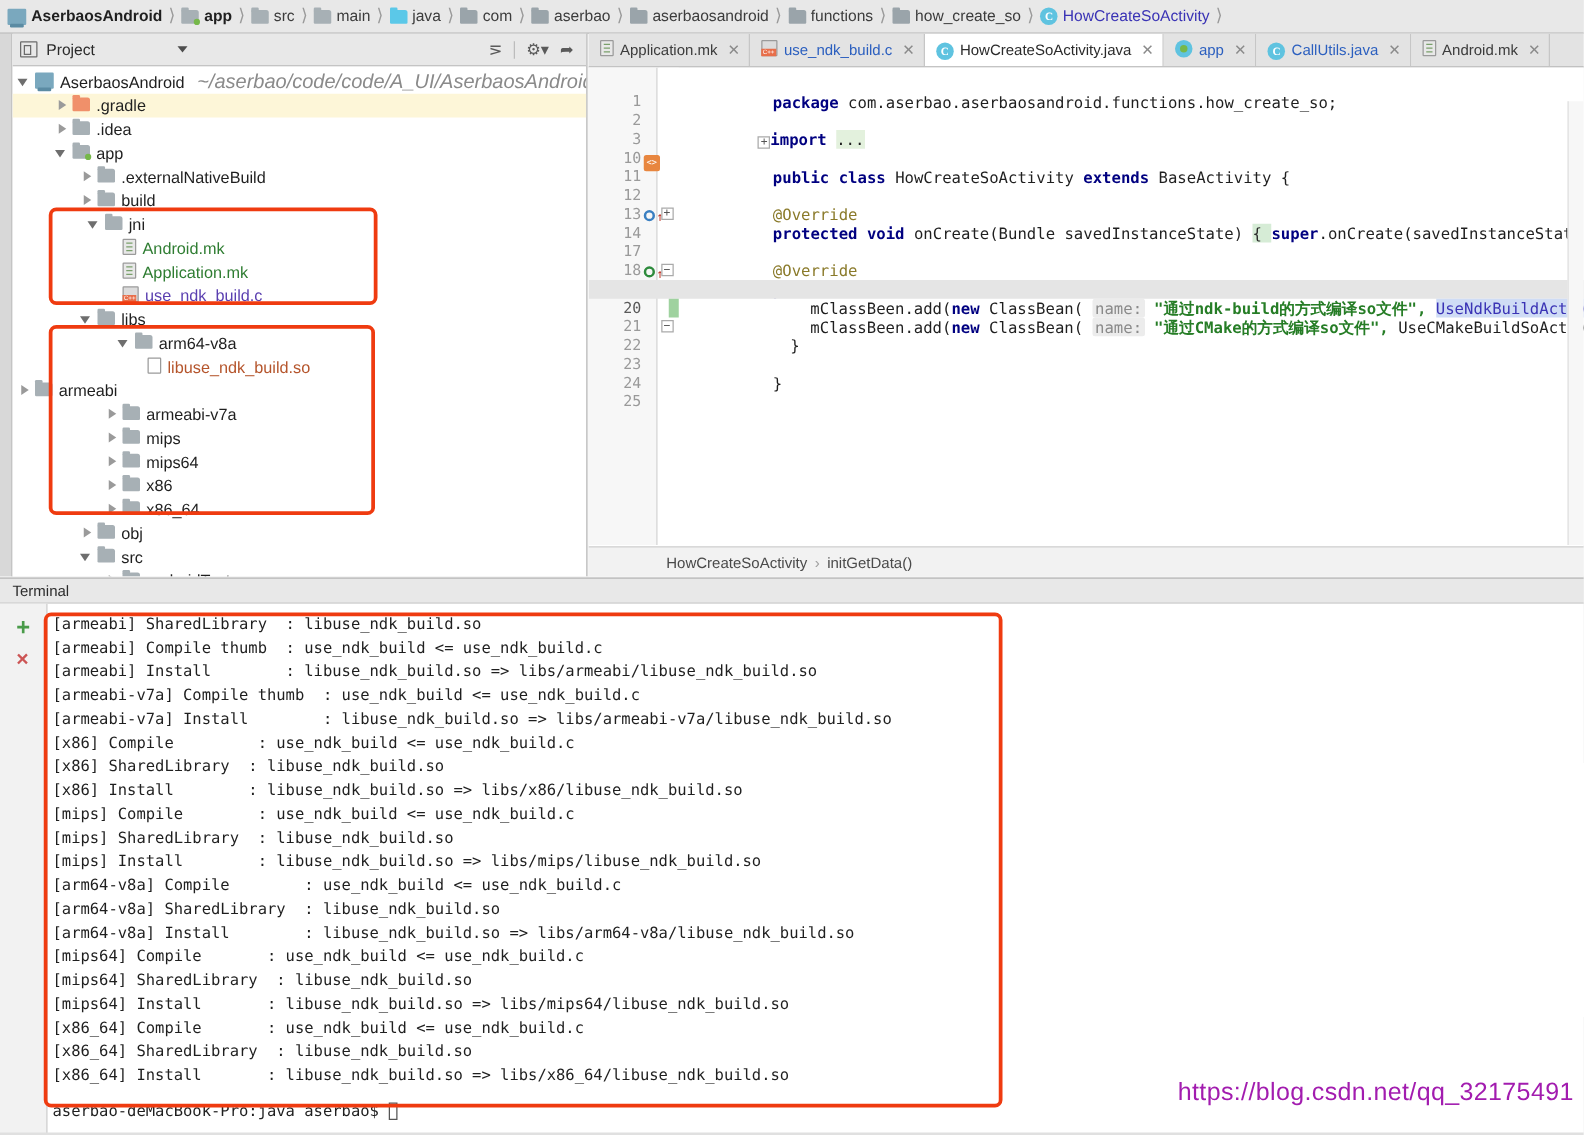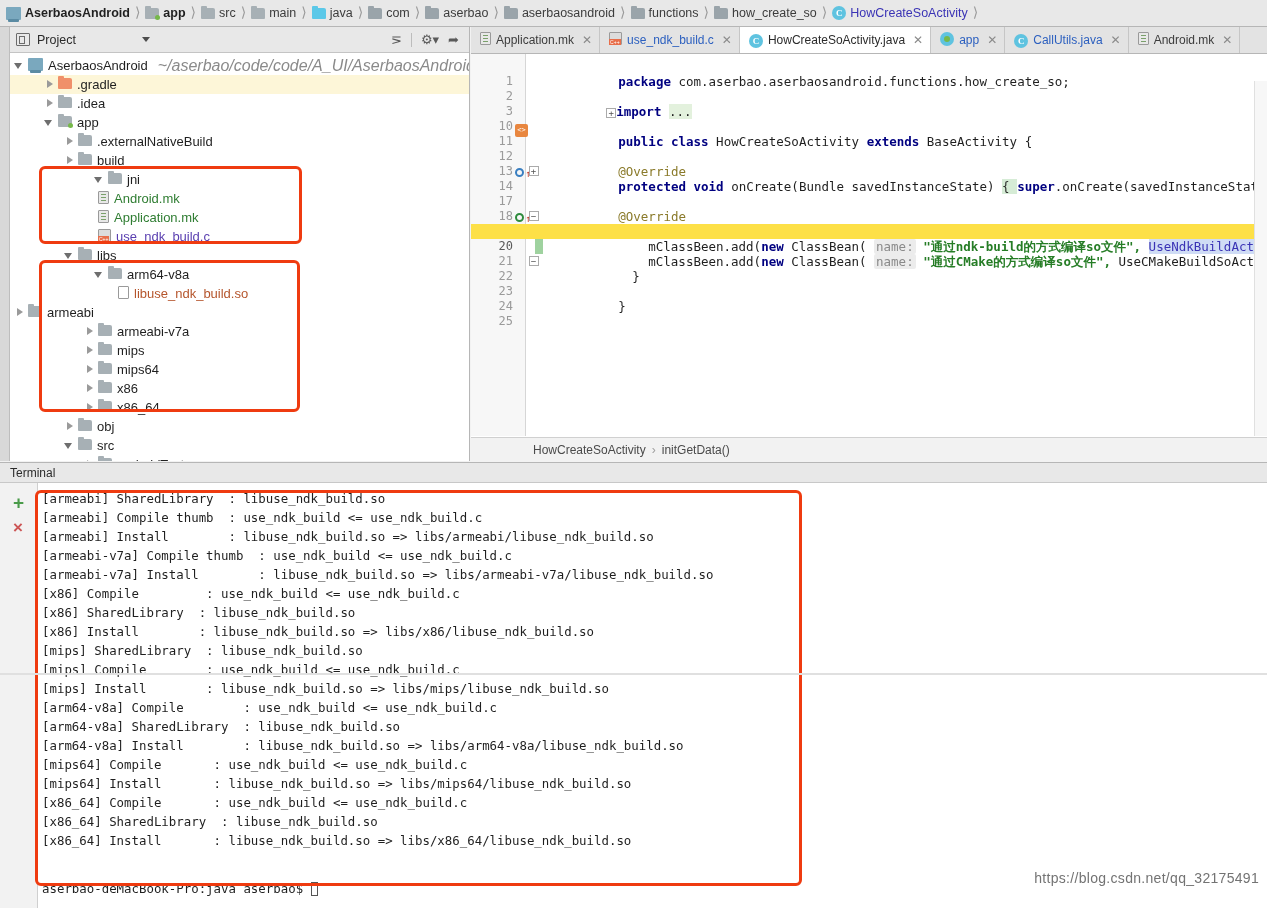--- a/index.html
+++ b/index.html
@@ -6,21 +6,21 @@
   html, body {
     margin: 0; padding: 0;
     width: 1267px; height: 908px;
     overflow: hidden;
     background: #f2f2f2;
     font-family: "Liberation Sans", sans-serif;
     font-size: 12px;
     color: #2b2b2b;
     -webkit-font-smoothing: antialiased;
   }
-  .app { position: relative; width: 1267px; height: 675px; background: #f2f2f2; }
+  .app { position: relative; width: 1267px; height: 908px; background: #f2f2f2; }
 
   
   .navbar {
     position: absolute; left: 0; top: 0; width: 1267px; height: 27px;
     background: #e8e8e8;
     border-bottom: 1px solid #b6b6b6;
     display: flex; align-items: center;
     padding-left: 4px;
     white-space: nowrap;
     overflow: hidden;
@@ -200,21 +200,21 @@
     font-family:"DejaVu Sans Mono", monospace; font-size:12.5px; line-height:15px;
   }
   .ln {
     position:relative; height:15px; line-height:15px; white-space:pre;
     padding-left:72px;
   }
   .ln .num {
     position:absolute; left:0; width:42px; text-align:right;
     color:#9a9a9a; font-family:"DejaVu Sans Mono", monospace; font-size:12px;
   }
-  .ln.cur { background:#fde047; }
+  .ln.cur { background:#e5e5e5; }
   .ln.cur .num { color:#5a5a5a; }
   .ln .marker { position:absolute; left:44px; top:1px; }
   .ln .fold { position:absolute; left:57px; top:2px; width:11px;height:11px;
     color:#8a8a8a; font-size:9px; text-align:center; line-height:10px;}
   .fbox { display:inline-block; width:10px;height:10px; border:1px solid #aaa;
           background:#fff; font-size:9px; line-height:8px; text-align:center; color:#555;}
 
   .kw  { color:#000080; font-weight:bold; }
   .str { color:#267d26; font-weight:bold; }
   .ann { color:#8a7a2a; }
@@ -274,21 +274,21 @@
     position:absolute; left:42px; bottom:12px;
     font-family:"DejaVu Sans Mono", monospace; font-size:12.4px; color:#1f1f1f;
     white-space:pre;
   }
   .caret-blk {
     display:inline-block; width:7px; height:14px;
     border:1px solid #555; vertical-align:-3px; background:#fff;
   }
   .watermark {
     position:absolute; right:8px; bottom:22px;
-    color:#737373; font-size:14px; font-family:"Liberation Sans", sans-serif;
+    color:#a21caf; font-size:20px; font-family:"Liberation Sans", sans-serif;
     letter-spacing:0.3px;
   }
   .bottom-bar {
     position:absolute; left:0; bottom:0; width:1267px; height:2px; background:#e0e0e0;
   }
 </style>
 </head>
 <body>
 
 <div class="app">
@@ -420,21 +420,21 @@
         <span><span class="folder"></span></span>
         <span class="tlabel">.externalNativeBuild</span>
       </div>
 
       <div class="trow" style="padding-left:54px">
         <span class="arrow closed"></span>
         <span><span class="folder"></span></span>
         <span class="tlabel">build</span>
       </div>
 
-      <div class="trow" style="padding-left:84px">
+      <div class="trow" style="padding-left:60px">
         <span class="arrow open"></span>
         <span><span class="folder"></span></span>
         <span class="tlabel">jni</span>
       </div>
 
       <div class="trow" style="padding-left:88px">
         <span><span class="mkicon"></span></span>
         <span class="tlabel green">Android.mk</span>
       </div>
 
@@ -653,27 +653,28 @@
     </div>
     <div class="term-text">
       <div class="tline">[armeabi] SharedLibrary  : libuse_ndk_build.so</div>
       <div class="tline">[armeabi] Compile thumb  : use_ndk_build &lt;= use_ndk_build.c</div>
       <div class="tline">[armeabi] Install        : libuse_ndk_build.so =&gt; libs/armeabi/libuse_ndk_build.so</div>
       <div class="tline">[armeabi-v7a] Compile thumb  : use_ndk_build &lt;= use_ndk_build.c</div>
       <div class="tline">[armeabi-v7a] Install        : libuse_ndk_build.so =&gt; libs/armeabi-v7a/libuse_ndk_build.so</div>
       <div class="tline">[x86] Compile         : use_ndk_build &lt;= use_ndk_build.c</div>
       <div class="tline">[x86] SharedLibrary  : libuse_ndk_build.so</div>
       <div class="tline">[x86] Install        : libuse_ndk_build.so =&gt; libs/x86/libuse_ndk_build.so</div>
+      <div class="tline">[mips] Compile        : use_ndk_build &lt;= use_ndk_build.c</div>
       <div class="tline">[mips] SharedLibrary  : libuse_ndk_build.so</div>
-      <div class="tline">[mips] Compile        : use_ndk_build &lt;= use_ndk_build.c</div>
       <div class="tline">[mips] Install        : libuse_ndk_build.so =&gt; libs/mips/libuse_ndk_build.so</div>
       <div class="tline">[arm64-v8a] Compile        : use_ndk_build &lt;= use_ndk_build.c</div>
       <div class="tline">[arm64-v8a] SharedLibrary  : libuse_ndk_build.so</div>
       <div class="tline">[arm64-v8a] Install        : libuse_ndk_build.so =&gt; libs/arm64-v8a/libuse_ndk_build.so</div>
       <div class="tline">[mips64] Compile       : use_ndk_build &lt;= use_ndk_build.c</div>
+      <div class="tline">[mips64] SharedLibrary  : libuse_ndk_build.so</div>
       <div class="tline">[mips64] Install       : libuse_ndk_build.so =&gt; libs/mips64/libuse_ndk_build.so</div>
       <div class="tline">[x86_64] Compile       : use_ndk_build &lt;= use_ndk_build.c</div>
       <div class="tline">[x86_64] SharedLibrary  : libuse_ndk_build.so</div>
       <div class="tline">[x86_64] Install       : libuse_ndk_build.so =&gt; libs/x86_64/libuse_ndk_build.so</div>
     </div>
 
     <div class="prompt-line"><span>aserbao-deMacBook-Pro:java aserbao$ </span><span class="caret-blk"></span></div>
 
     <div class="watermark">https://blog.csdn.net/qq_32175491</div>
   </div>

